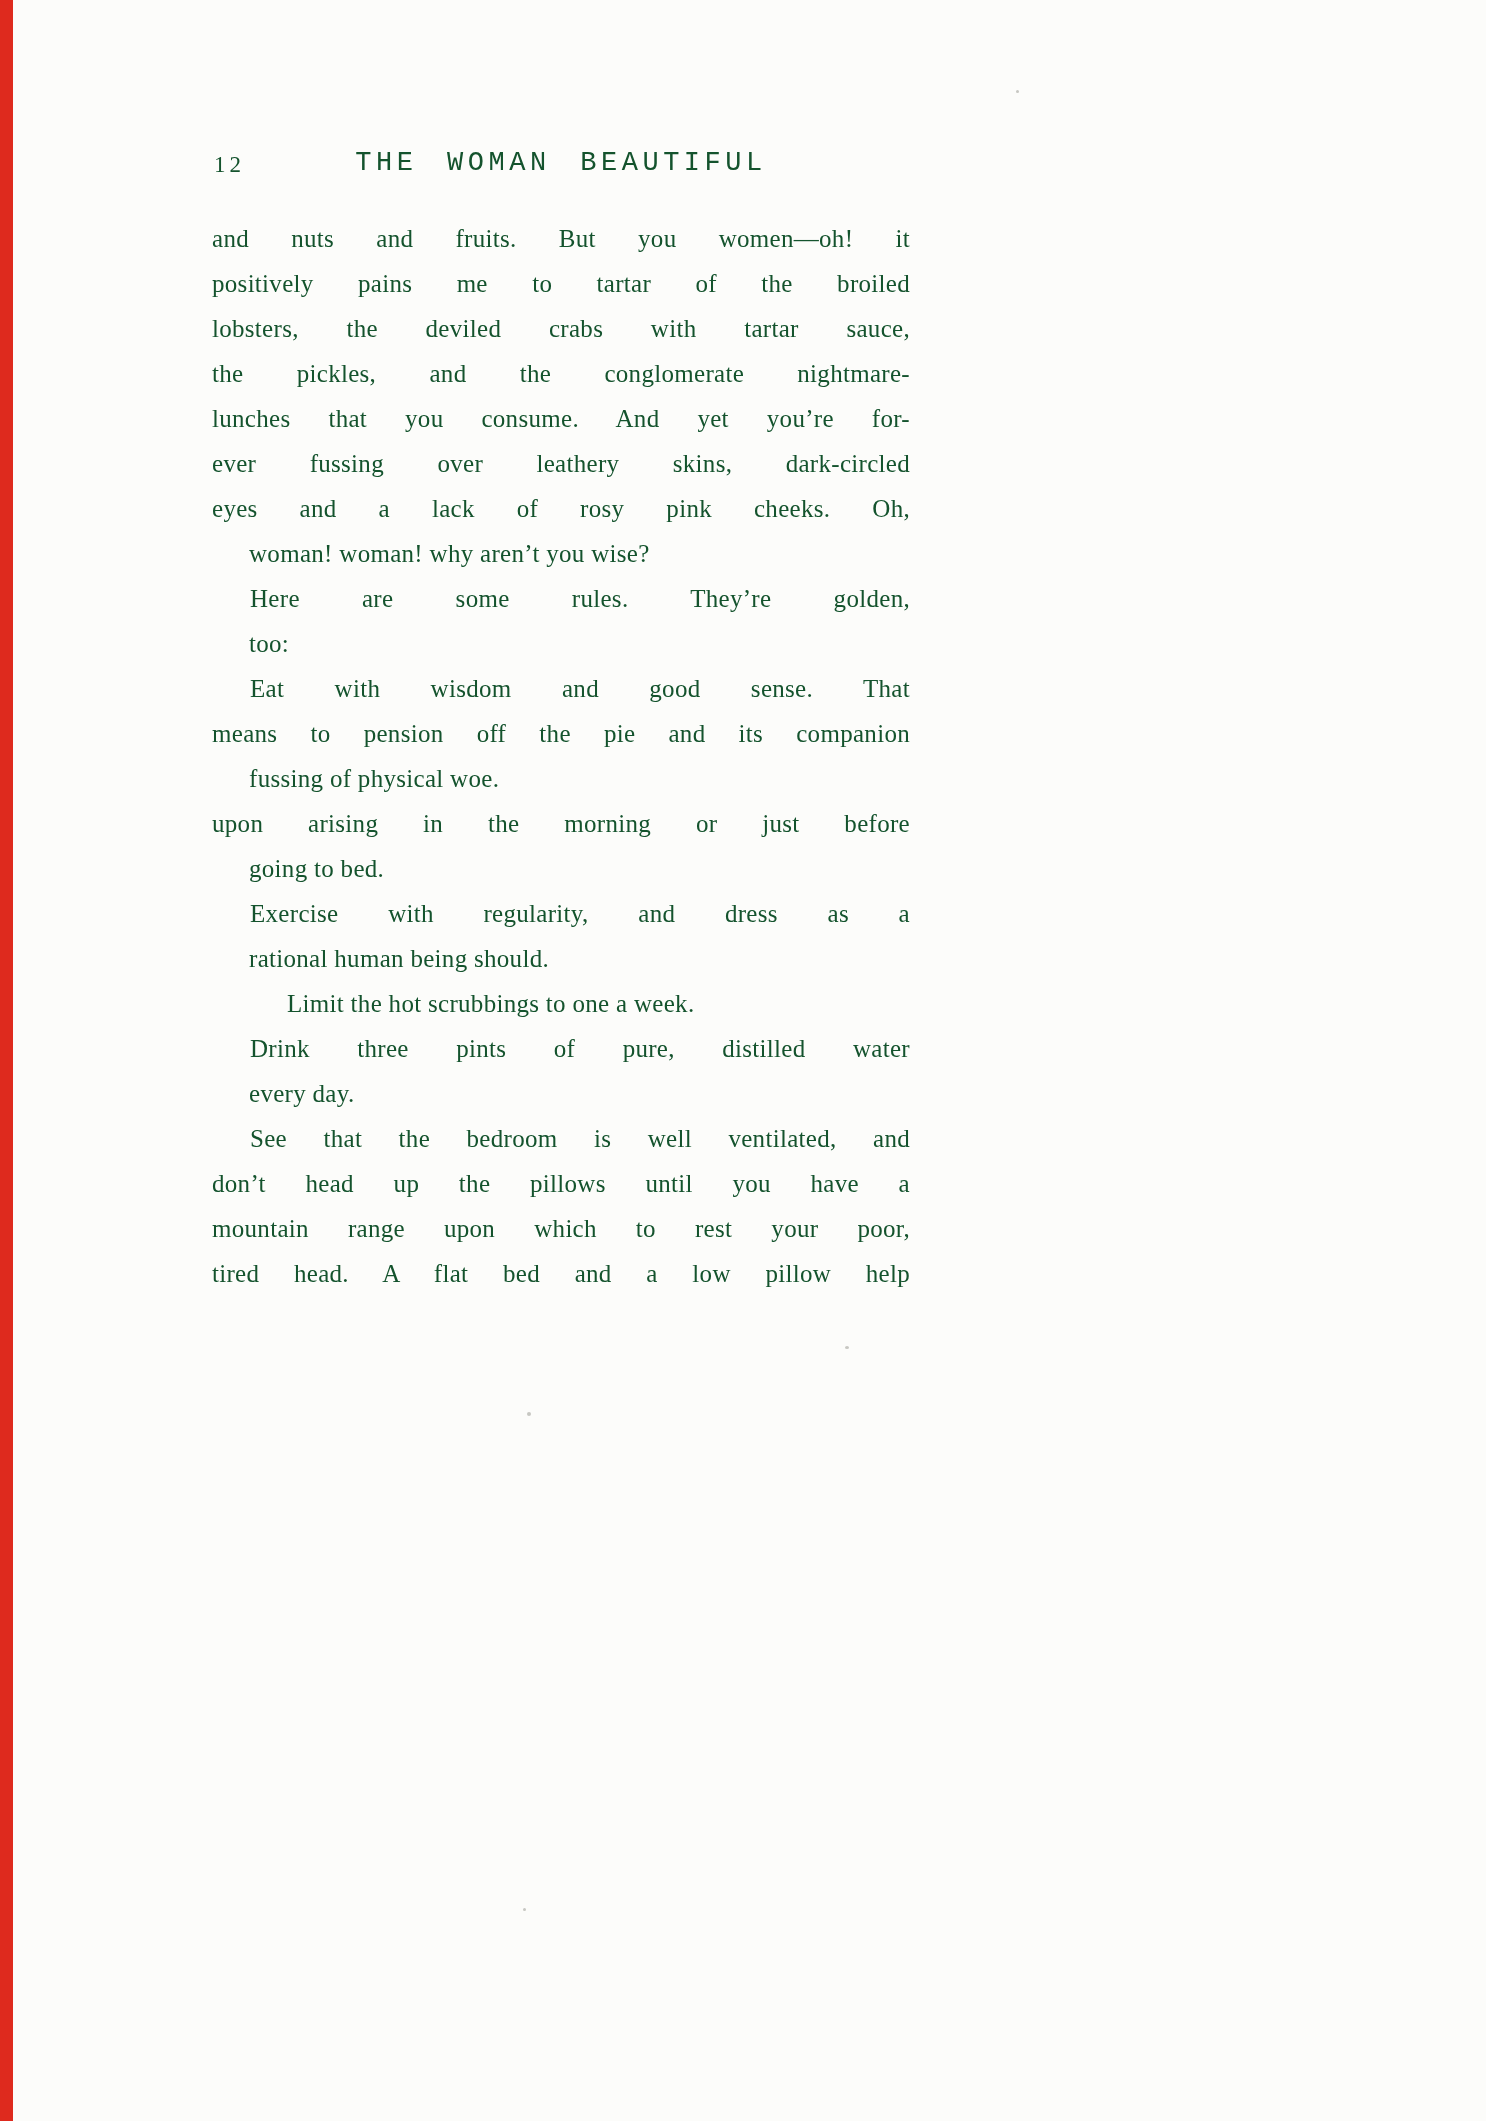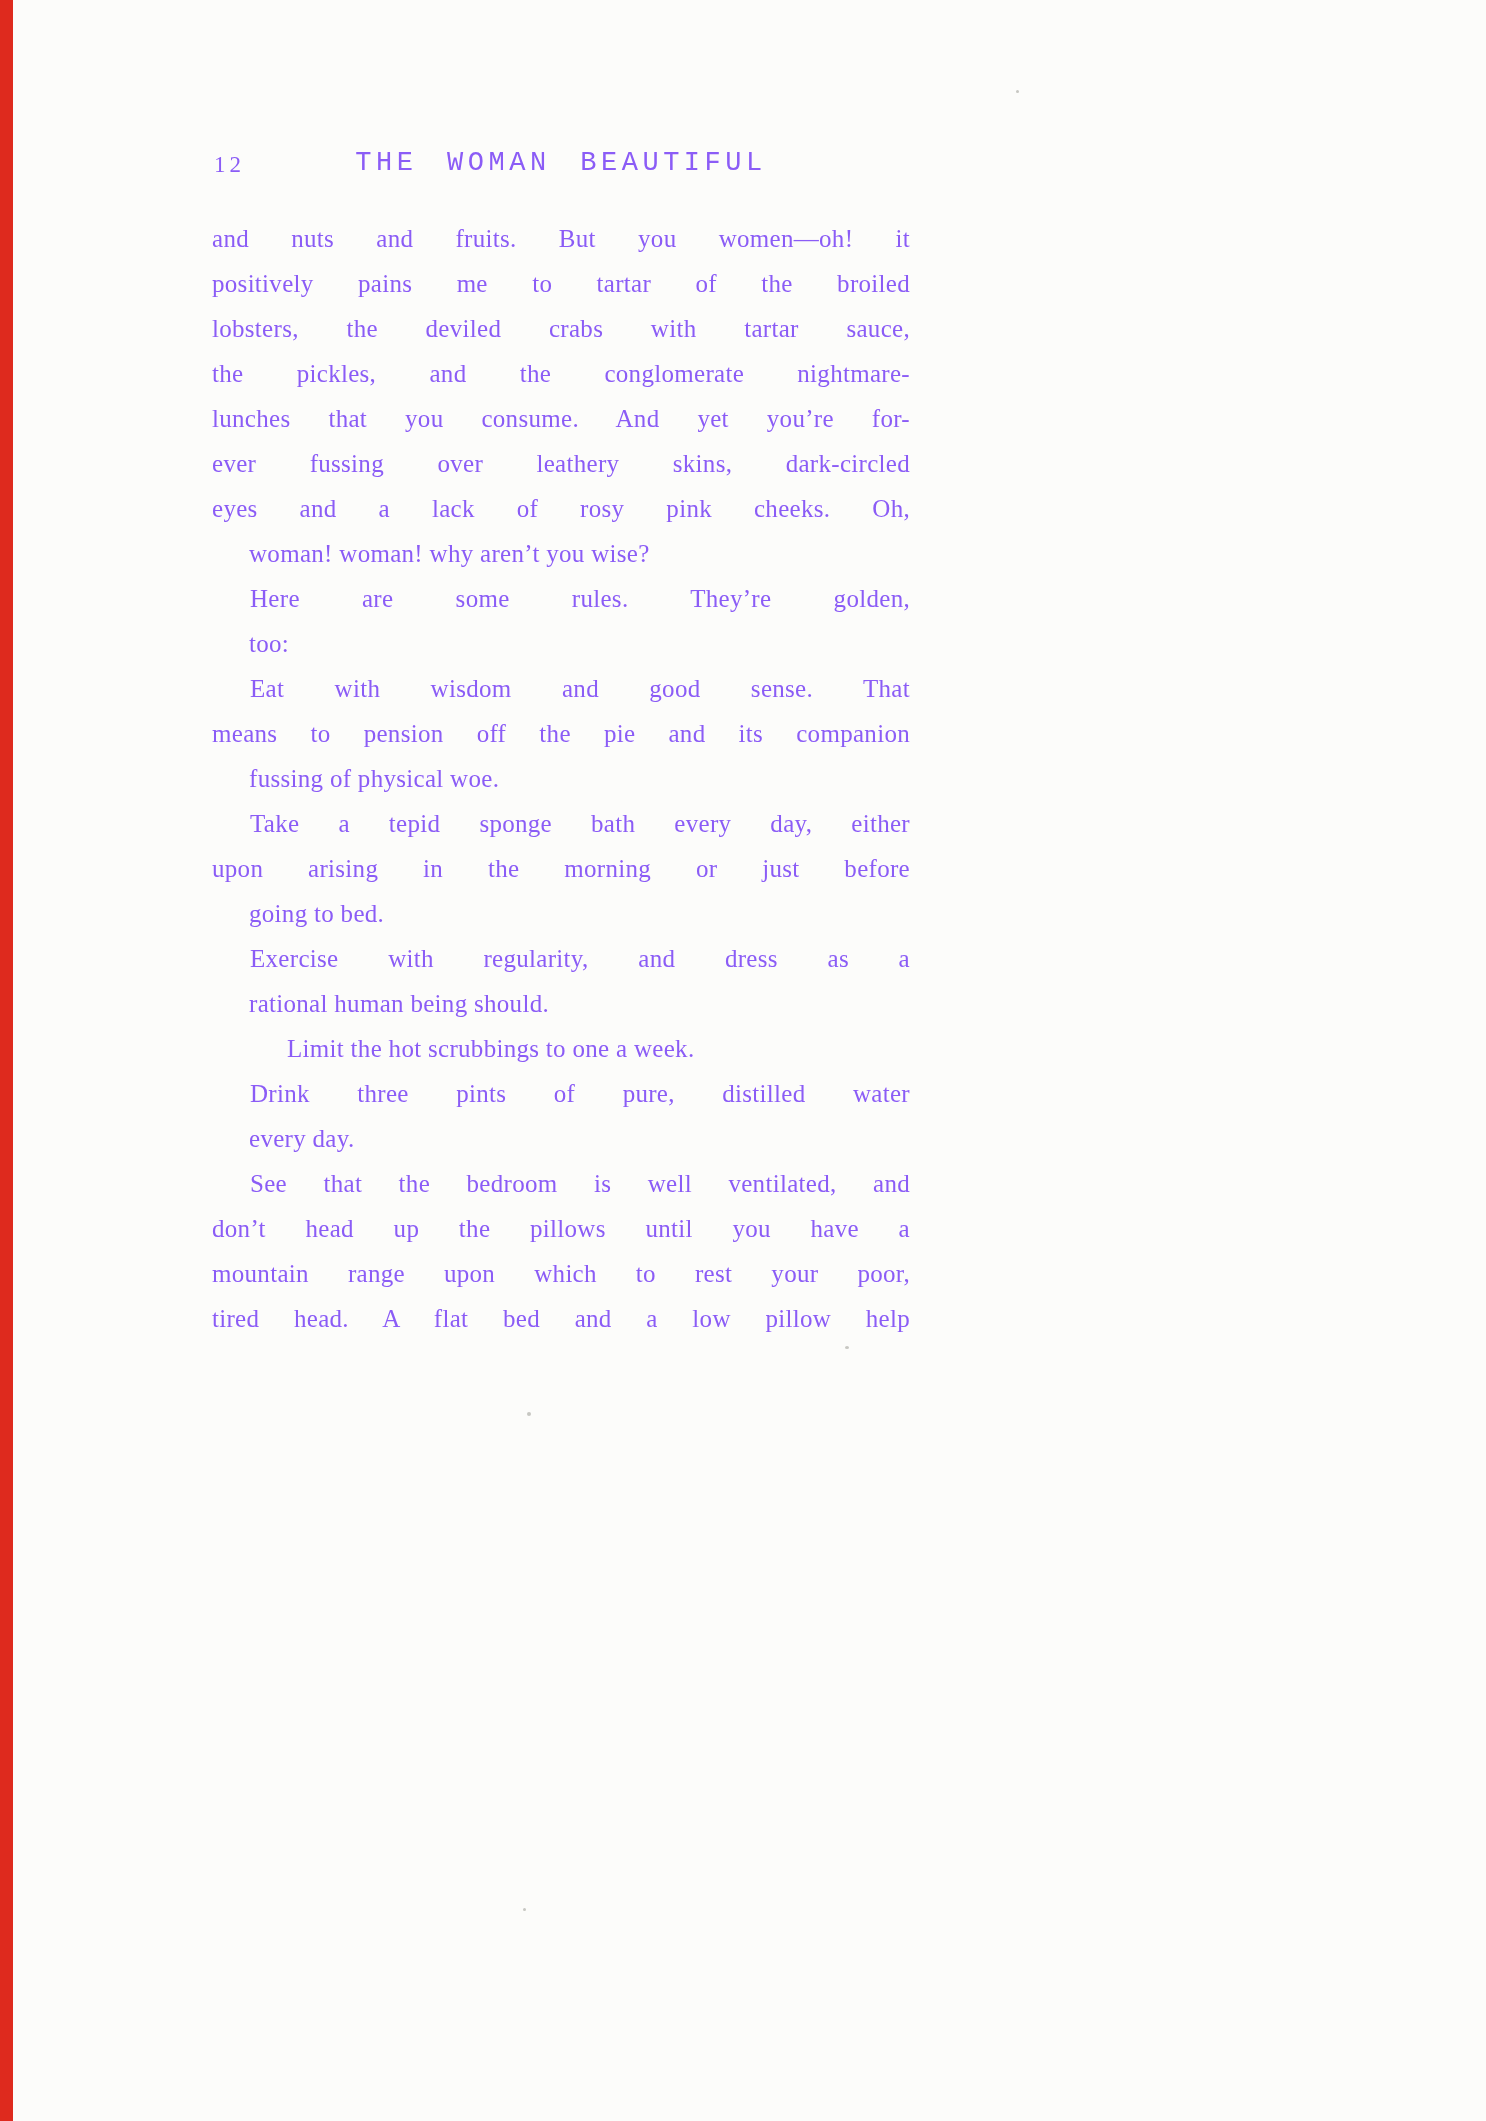--- a/index.html
+++ b/index.html
@@ -71,21 +71,21 @@
   .speck {
     position: absolute;
     background: #9a9a94;
     border-radius: 50%;
     opacity: 0.55;
   }
 </style>
 </head>
 <body>
 
-<div class="page" style="background: rgb(252, 252, 250); color: #8b5cf6;">
+<div class="page" style="background: rgb(252, 252, 250); color: #14532d;">
   <div class="red-strip" style="background: rgb(222, 42, 30);"></div>
 
   <div class="content">
     <div class="header-row">
       <span class="page-number">12</span>
       <div class="running-title">THE WOMAN BEAUTIFUL</div>
     </div>
     <div class="page-body">
         <div class="para">
           <div class="line">and nuts and fruits. But you women—oh! it</div>
@@ -100,21 +100,20 @@
         <div class="para">
           <div class="line first">Here are some rules. They’re golden,</div>
           <div class="line last">too:</div>
         </div>
         <div class="para">
           <div class="line first">Eat with wisdom and good sense. That</div>
           <div class="line">means to pension off the pie and its companion</div>
           <div class="line last">fussing of physical woe.</div>
         </div>
         <div class="para">
-          <div class="line first">Take a tepid sponge bath every day, either</div>
           <div class="line">upon arising in the morning or just before</div>
           <div class="line last">going to bed.</div>
         </div>
         <div class="para">
           <div class="line first">Exercise with regularity, and dress as a</div>
           <div class="line last">rational human being should.</div>
         </div>
         <div class="para">
           <div class="line last first">Limit the hot scrubbings to one a week.</div>
         </div>

